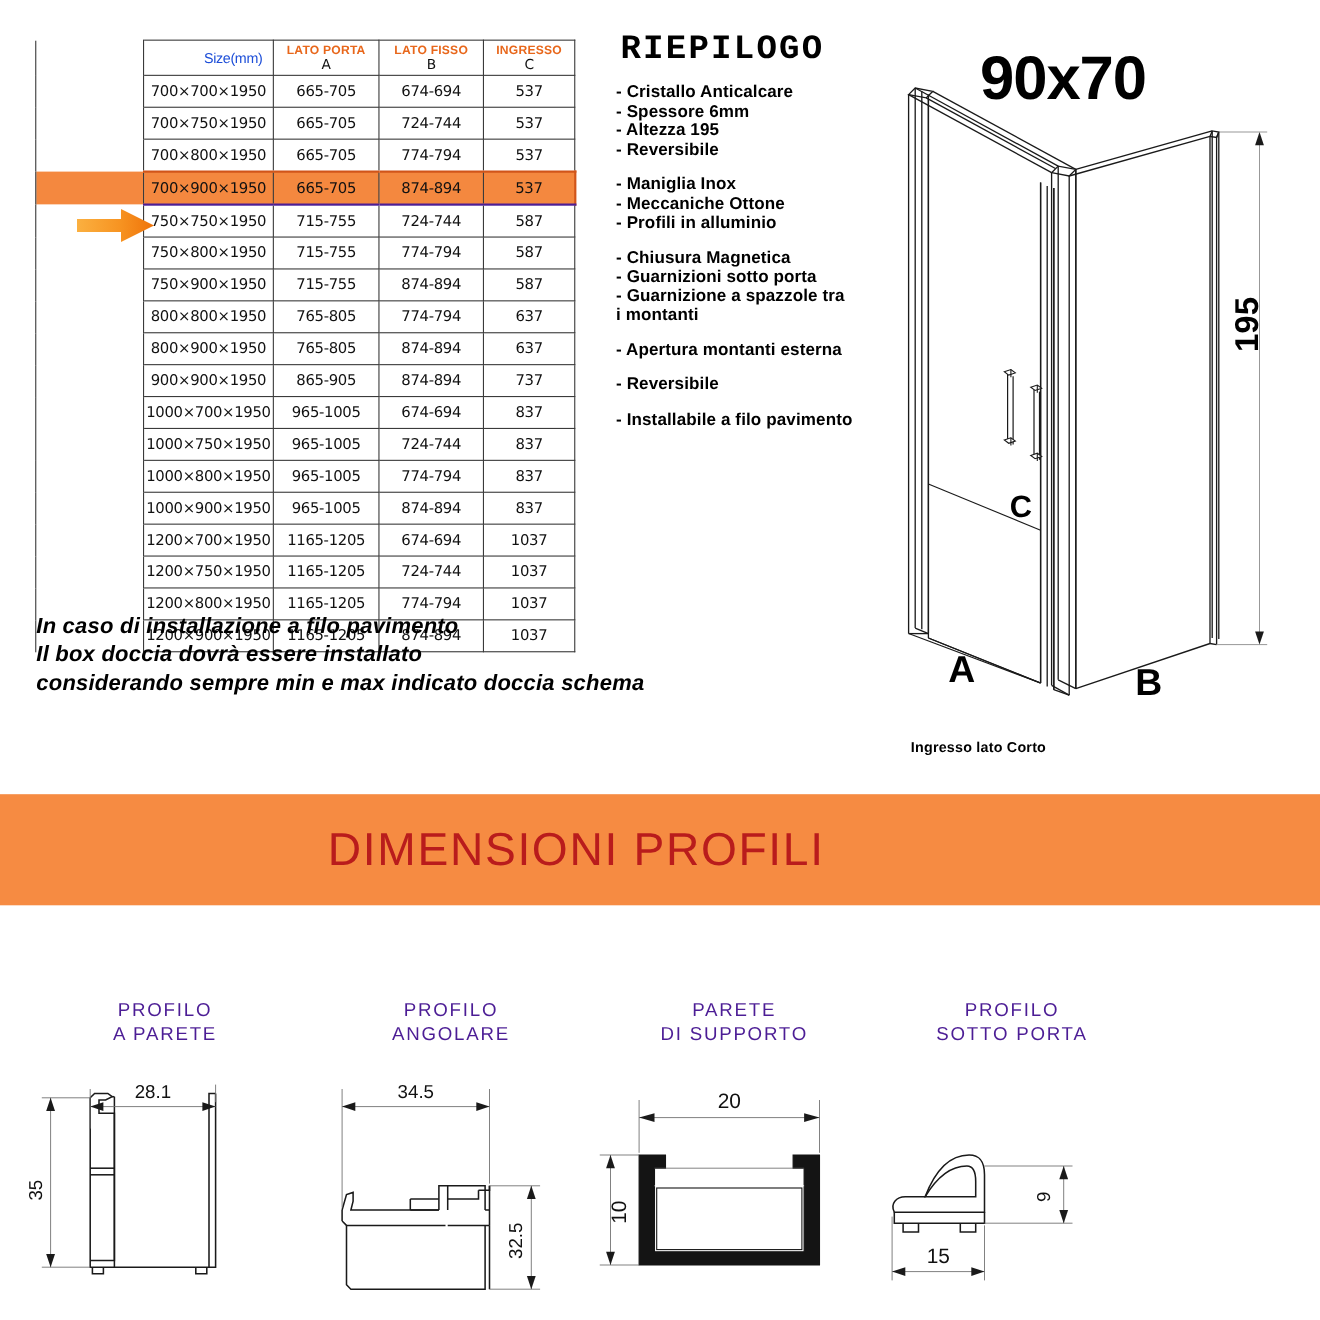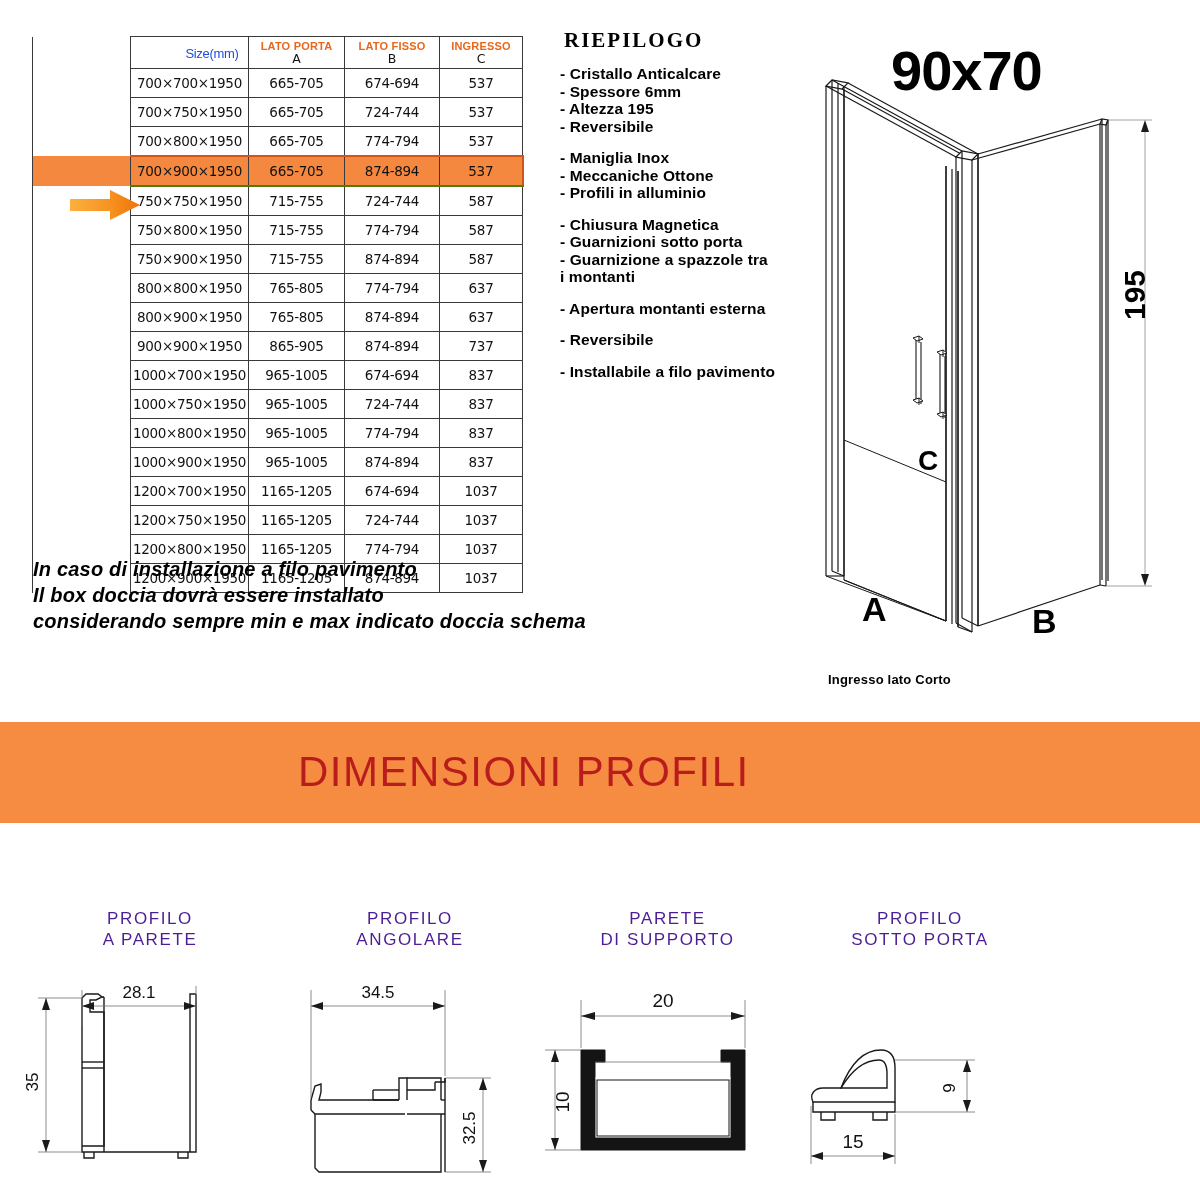--- a/index.html
+++ b/index.html
@@ -42,34 +42,34 @@
   .hdr .sub{
     color:#111;font-size:12.5px;display:block;line-height:13px;
     font-family:"DejaVu Sans", sans-serif;
   }
   .hdr .sizelbl{
     font-size:13px;color:#1d4ed8;font-family:"Liberation Sans", sans-serif;margin-left:45px;
   }
   tr.hl td{
     background:#f4883f;
     border-top:2px solid #d1551a;
-    border-bottom:2px solid #4d7c0f;
+    border-bottom:2px solid #4c1d95;
   }
   tr.hl td:last-child{border-right:2px solid #d1551a;}
   .blankcell{border-top:none !important;border-bottom:none !important;}
   .arrow{
     position:absolute;left:38px;top:152px;width:72px;height:34px;
     pointer-events:none;
   }
 
   
   .riepilogo{position:absolute;left:560px;top:28px;width:300px;}
   .riep-title{
-    font-size:21px;font-weight:bold;letter-spacing:2px;
-    font-family:Liberation Serif, serif;
+    font-size:31px;font-weight:bold;letter-spacing:2px;
+    font-family:Liberation Mono, monospace;
     margin:0 0 12px 4px;
   }
   .riep-list{margin:0;padding:0;list-style:none;}
   .riep-list li{
     font-size:15.5px;font-weight:bold;line-height:17.5px;
     font-family:"Liberation Sans", sans-serif;
     white-space:pre-wrap;
     letter-spacing:0.1px;
   }
   .riep-list li.gap{margin-top:14px;}

